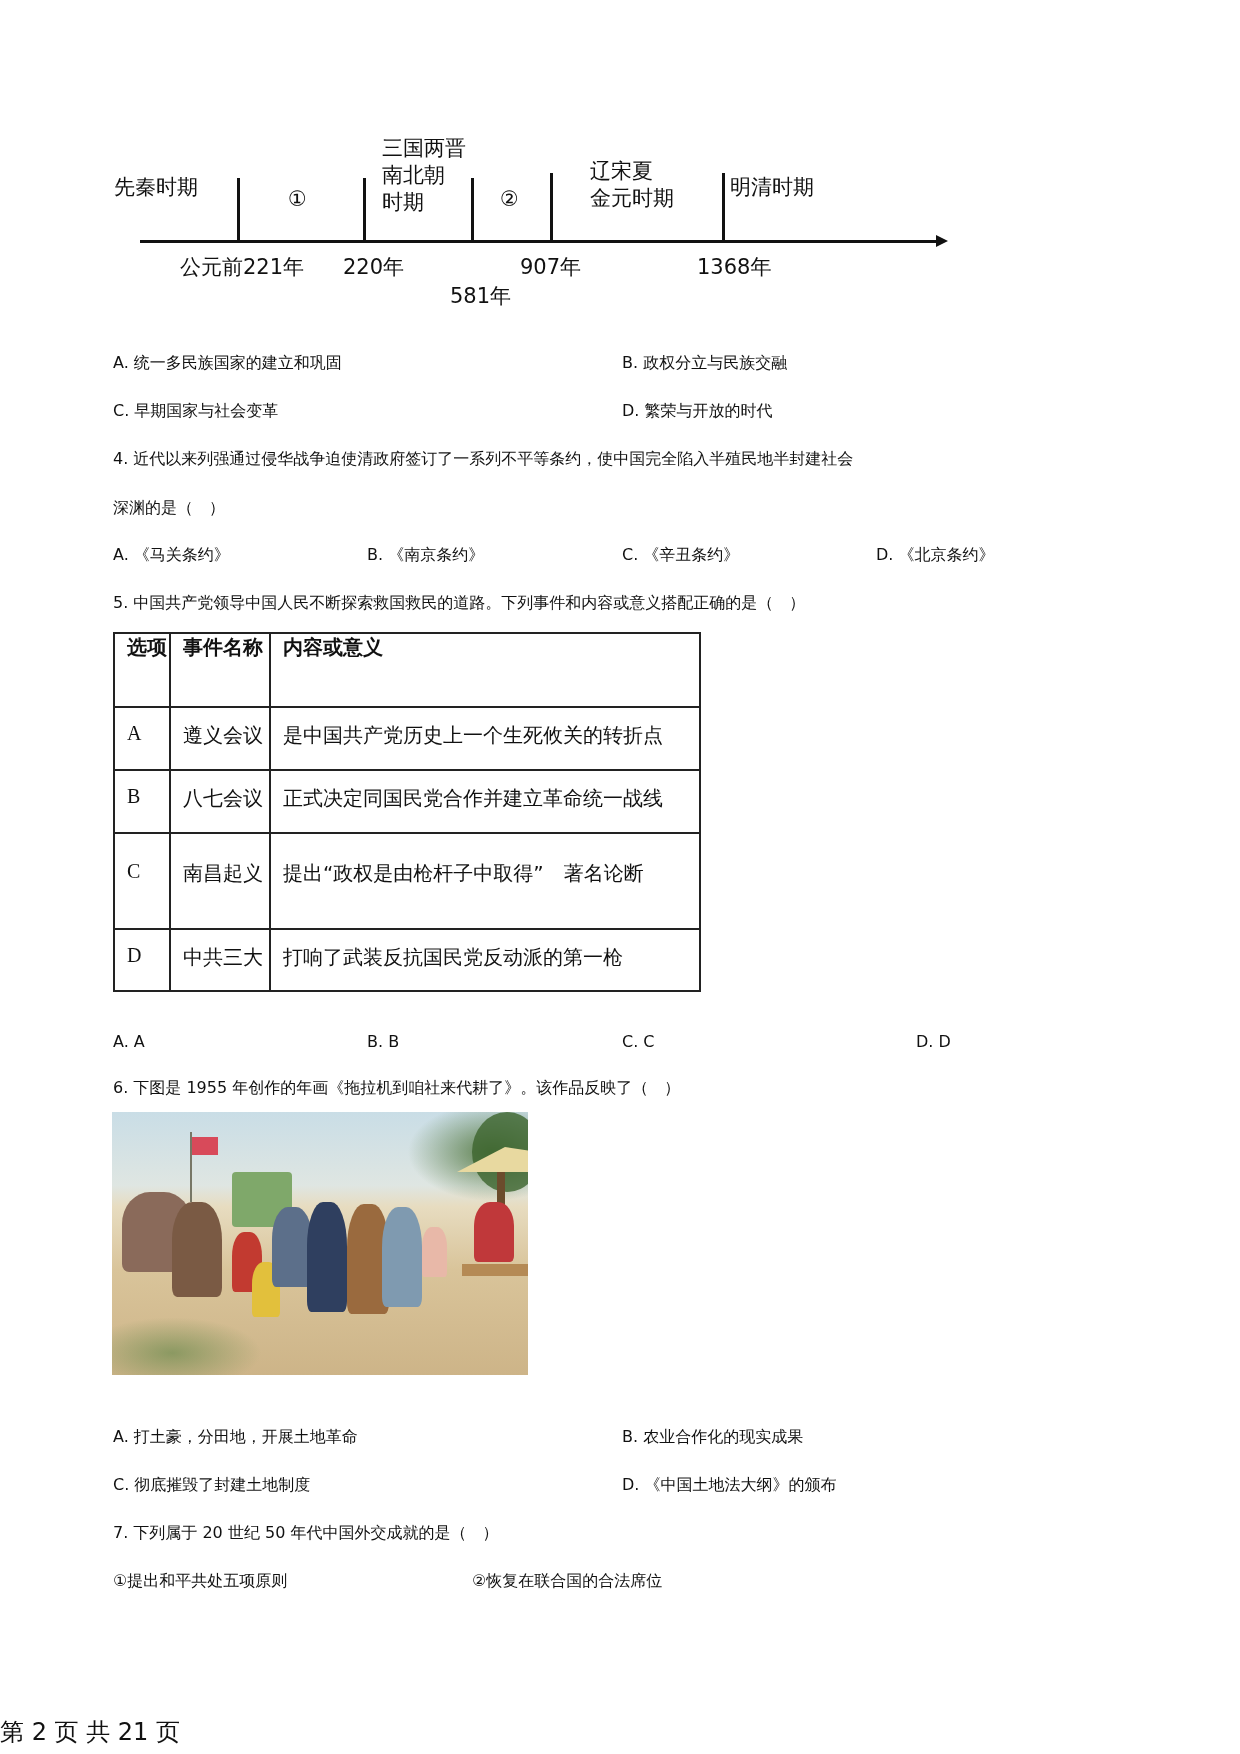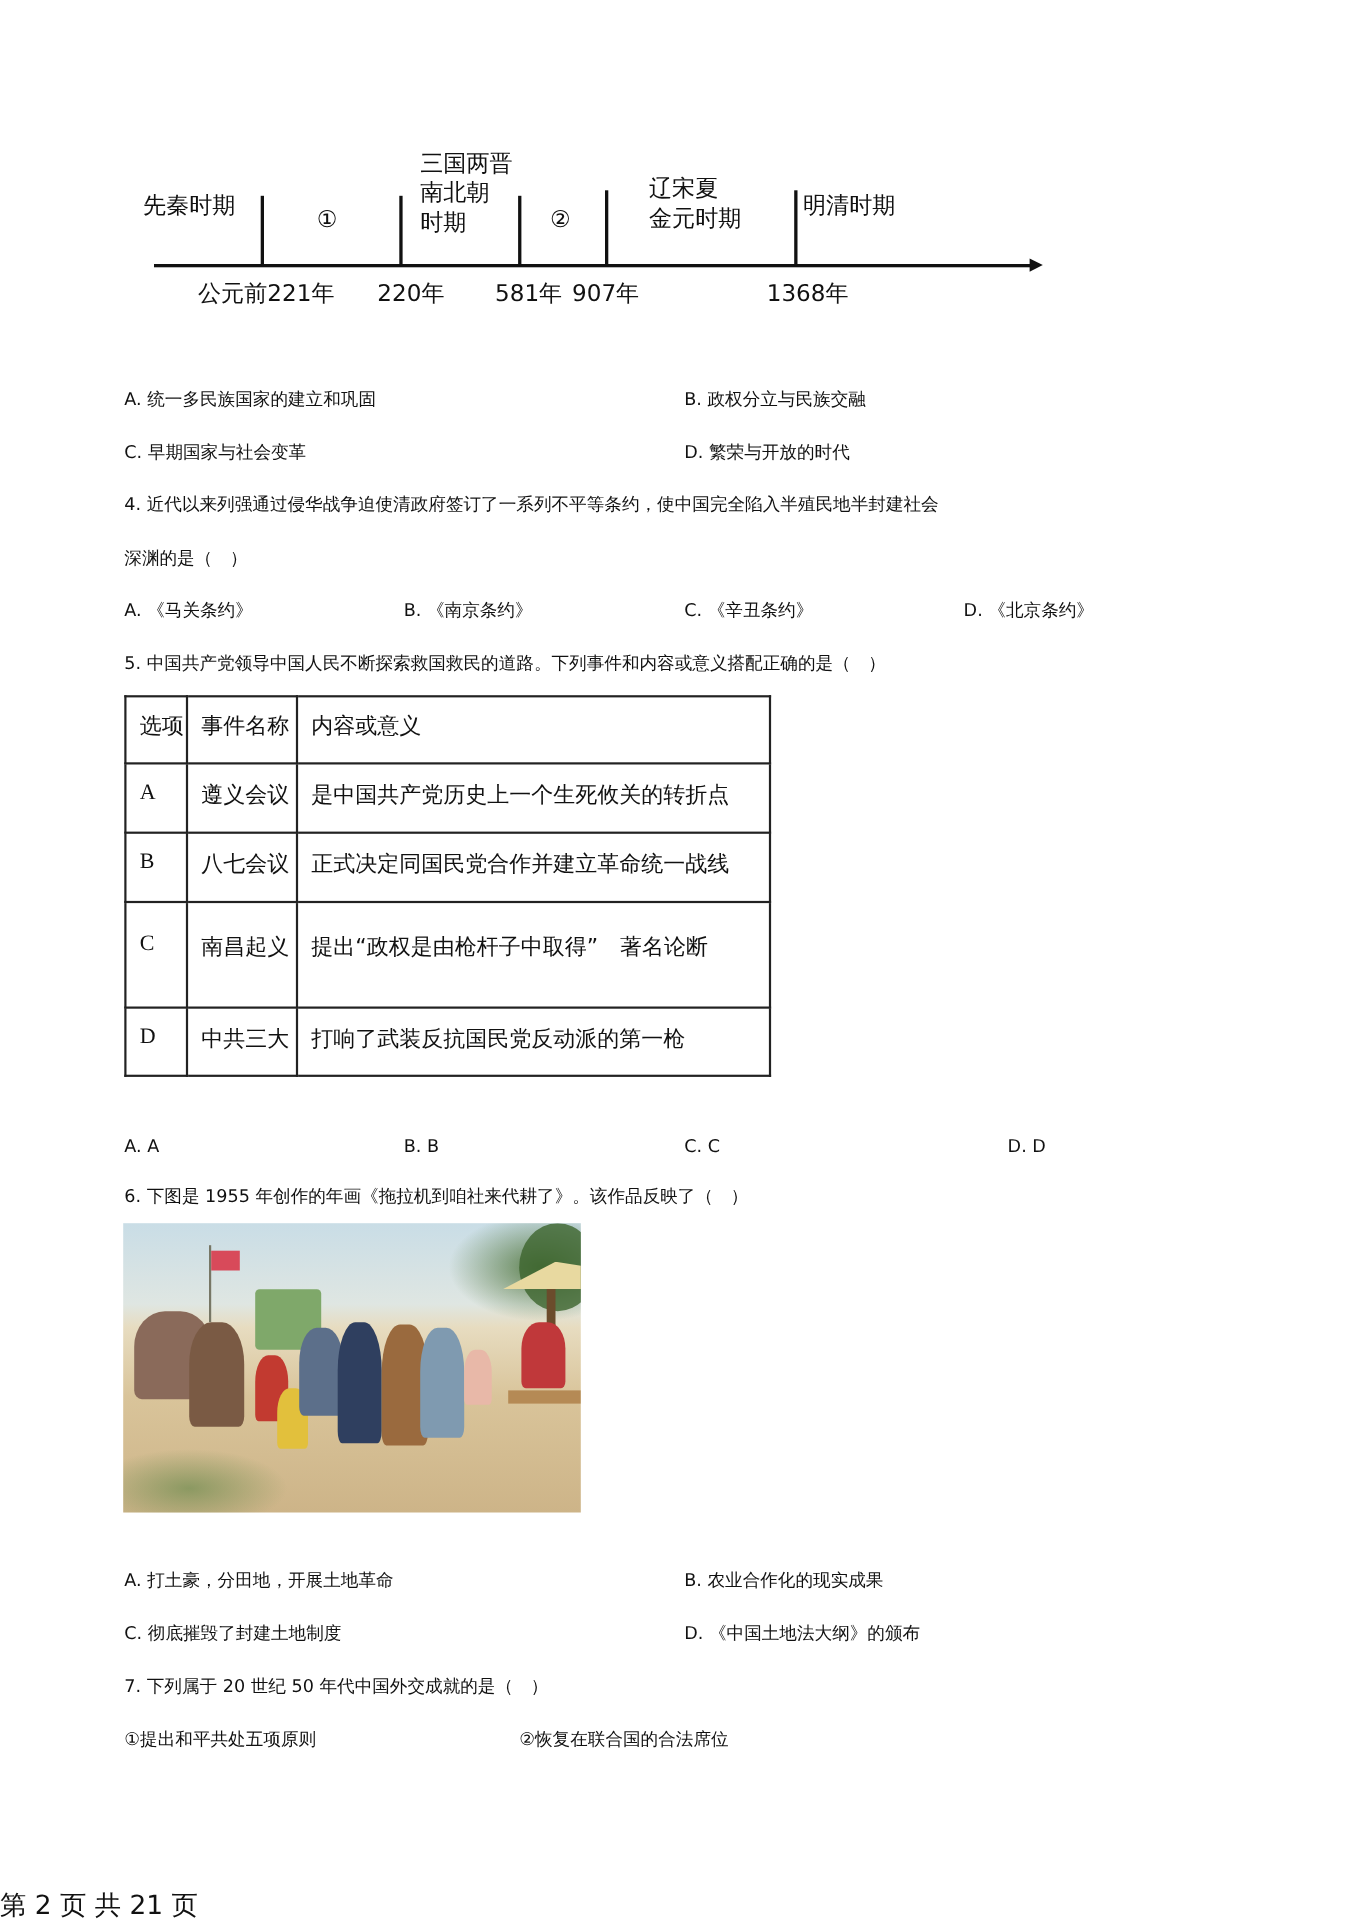--- a/index.html
+++ b/index.html
@@ -21,21 +21,21 @@
 
   
   .opt { position: absolute; font-size: 16px; line-height: 24px; white-space: nowrap; }
 
   
   table.ev { position: absolute; left: 113px; top: 632px; border-collapse: collapse; font-size: 20px; }
   table.ev td { border: 2px solid #222; padding: 0 0 0 12px; vertical-align: top; }
   table.ev td.c1 { width: 56px; }
   table.ev td.c2 { width: 100px; }
   table.ev td.c3 { width: 430px; border-radius: 12px; }
-  table.ev tr.r0 td { height: 61px; padding-top: 12px; box-sizing: border-box; }
+  table.ev tr.r0 td { height: 74px; box-sizing: border-box; font-weight: bold; }
   table.ev tr.r1 td { height: 63px; padding-top: 14px; box-sizing: border-box; }
   table.ev tr.r2 td { height: 63px; padding-top: 14px; box-sizing: border-box; }
   table.ev tr.r3 td { height: 96px; padding-top: 26px; box-sizing: border-box; }
   table.ev tr.r4 td { height: 62px; padding-top: 14px; box-sizing: border-box; }
 
   
   .painting {
     position: absolute; left: 112px; top: 1112px; width: 416px; height: 263px; overflow: hidden;
     background:
       radial-gradient(ellipse 120px 70px at 380px 40px, rgba(70,110,50,0.85), rgba(70,110,50,0) 70%),
@@ -59,33 +59,33 @@
 <div class="tl">
   <div class="tl-axis"></div>
   <div class="tl-arrow"></div>
 
   <div class="tl-tick" style="left:127px; top:38px; height:63px;"></div>
   <div class="tl-tick" style="left:253px; top:38px; height:63px;"></div>
   <div class="tl-tick" style="left:361px; top:38px; height:63px;"></div>
   <div class="tl-tick" style="left:440px; top:33px; height:68px;"></div>
   <div class="tl-tick" style="left:612px; top:33px; height:68px;"></div>
 
-  <div class="tl-label" style="left:20px; top:33px;">先秦时期</div>
+  <div class="tl-label" style="left:4px; top:33px;">先秦时期</div>
   <div class="tl-label" style="left:178px; top:45px;">①</div>
   <div class="tl-label" style="left:272px; top:-6px;">三国两晋</div>
   <div class="tl-label" style="left:272px; top:21px;">南北朝</div>
   <div class="tl-label" style="left:272px; top:48px;text-align:center;">时期</div>
   <div class="tl-label" style="left:390px; top:45px;">②</div>
   <div class="tl-label" style="left:480px; top:17px;text-align:right;">辽宋夏</div>
   <div class="tl-label" style="left:480px; top:44px;">金元时期</div>
   <div class="tl-label" style="left:620px; top:33px;">明清时期</div>
 
   <div class="tl-year" style="left:70px;">公元前221年</div>
   <div class="tl-year" style="left:233px;">220年</div>
-  <div class="tl-year" style="left:340px;">581年</div>
+  <div class="tl-year" style="left:340px;margin-top:29px;">581年</div>
   <div class="tl-year" style="left:410px;">907年</div>
   <div class="tl-year" style="left:587px;">1368年</div>
 </div>
 
 <div class="opt" style="left:113px; top:351px;">A. 统一多民族国家的建立和巩固</div>
 <div class="opt" style="left:622px; top:351px;">B. 政权分立与民族交融</div>
 <div class="opt" style="left:113px; top:399px;">C. 早期国家与社会变革</div>
 <div class="opt" style="left:622px; top:399px;">D. 繁荣与开放的时代</div>
 
 <div class="opt" style="left:113px; top:447px;">4. 近代以来列强通过侵华战争迫使清政府签订了一系列不平等条约，使中国完全陷入半殖民地半封建社会</div>

